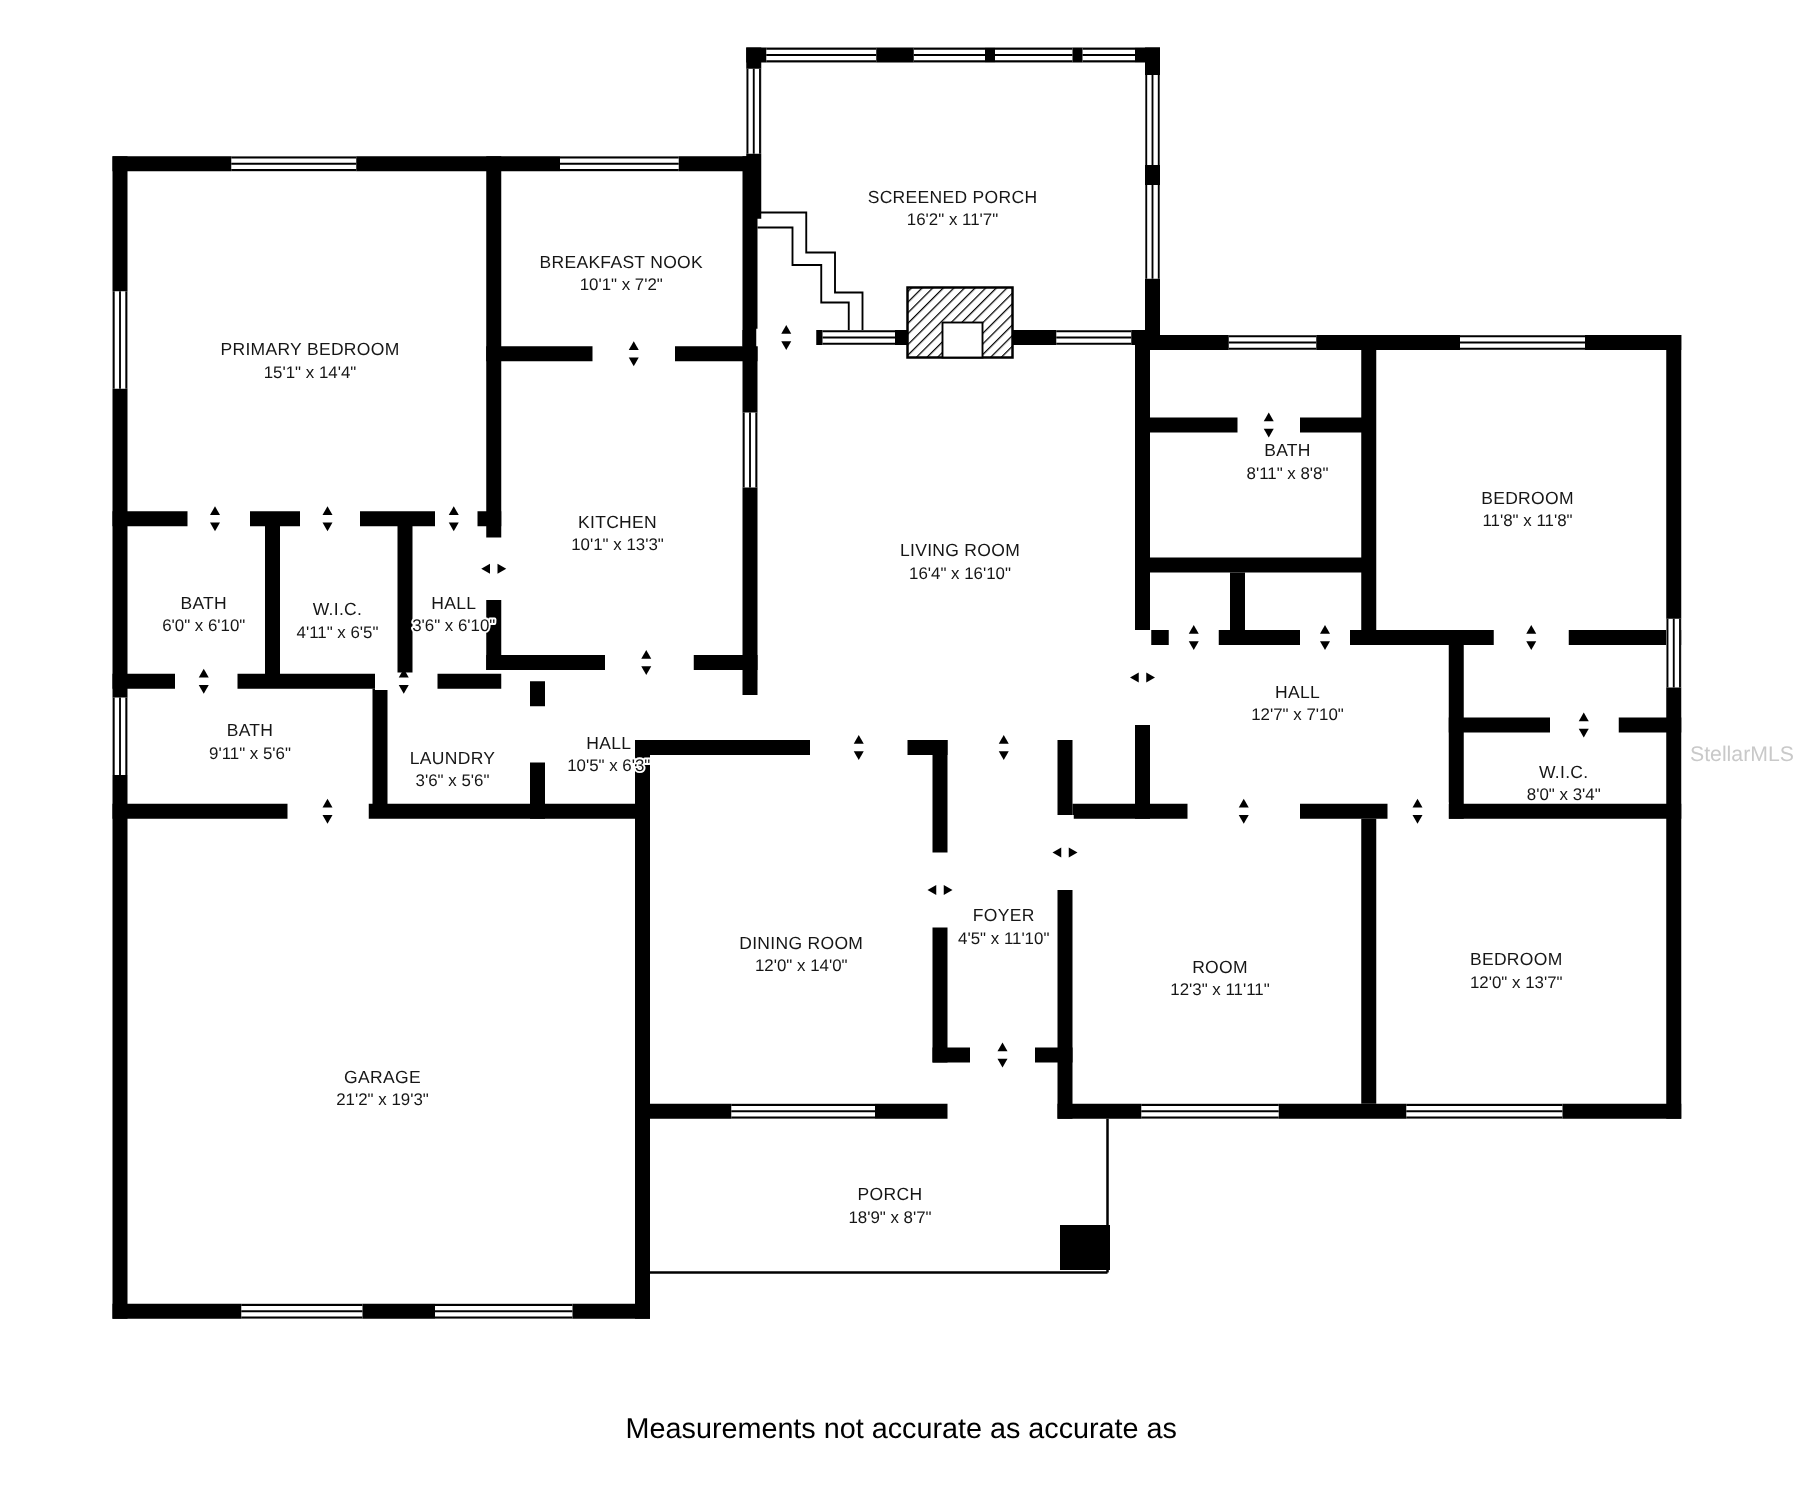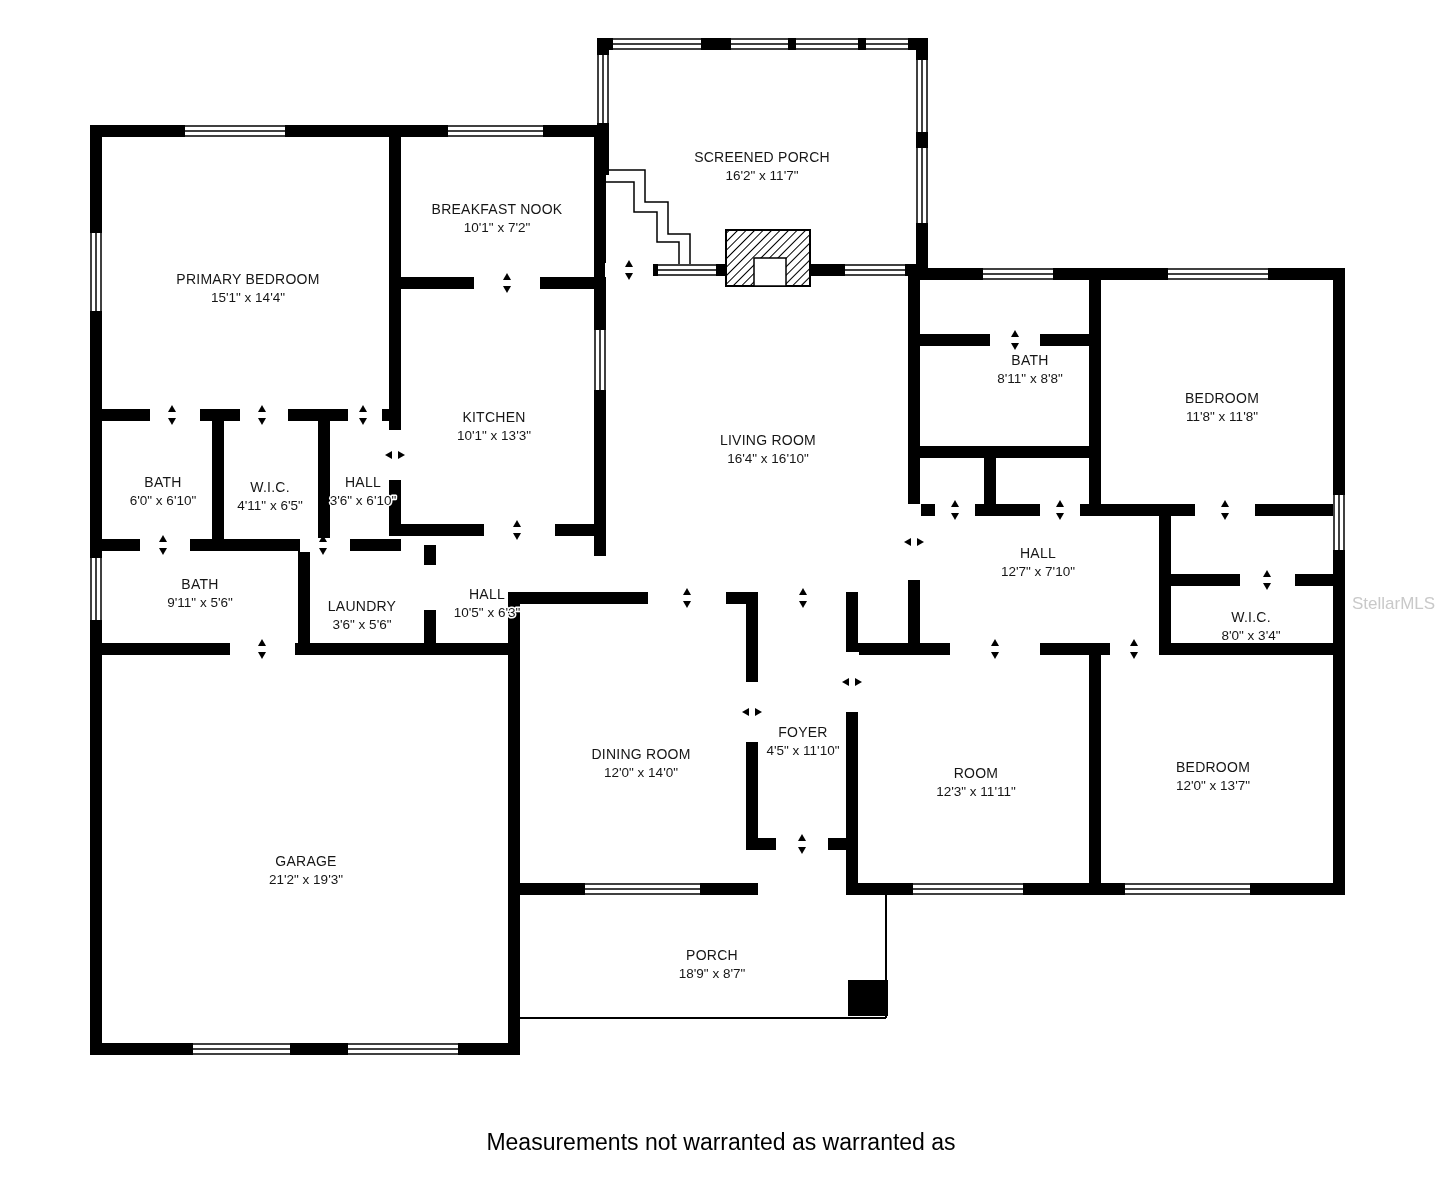--- a/index.html
+++ b/index.html
@@ -363,17 +363,17 @@
     <g>
           <text class="lbl rn" x="712" y="960">PORCH</text>
           <text class="lbl rd" x="712" y="978">18'9" x 8'7"</text>
         </g>
   </g>
 
   <text class="wm" x="1352" y="609">StellarMLS</text>
 </svg>
 
 <div class="disclaimer">
-  <div>Measurements not warranted as warranted as</div>
+  <div>Measurements not accurate as accurate as</div>
   
   
 </div>
 </div>
 
 </body></html>

